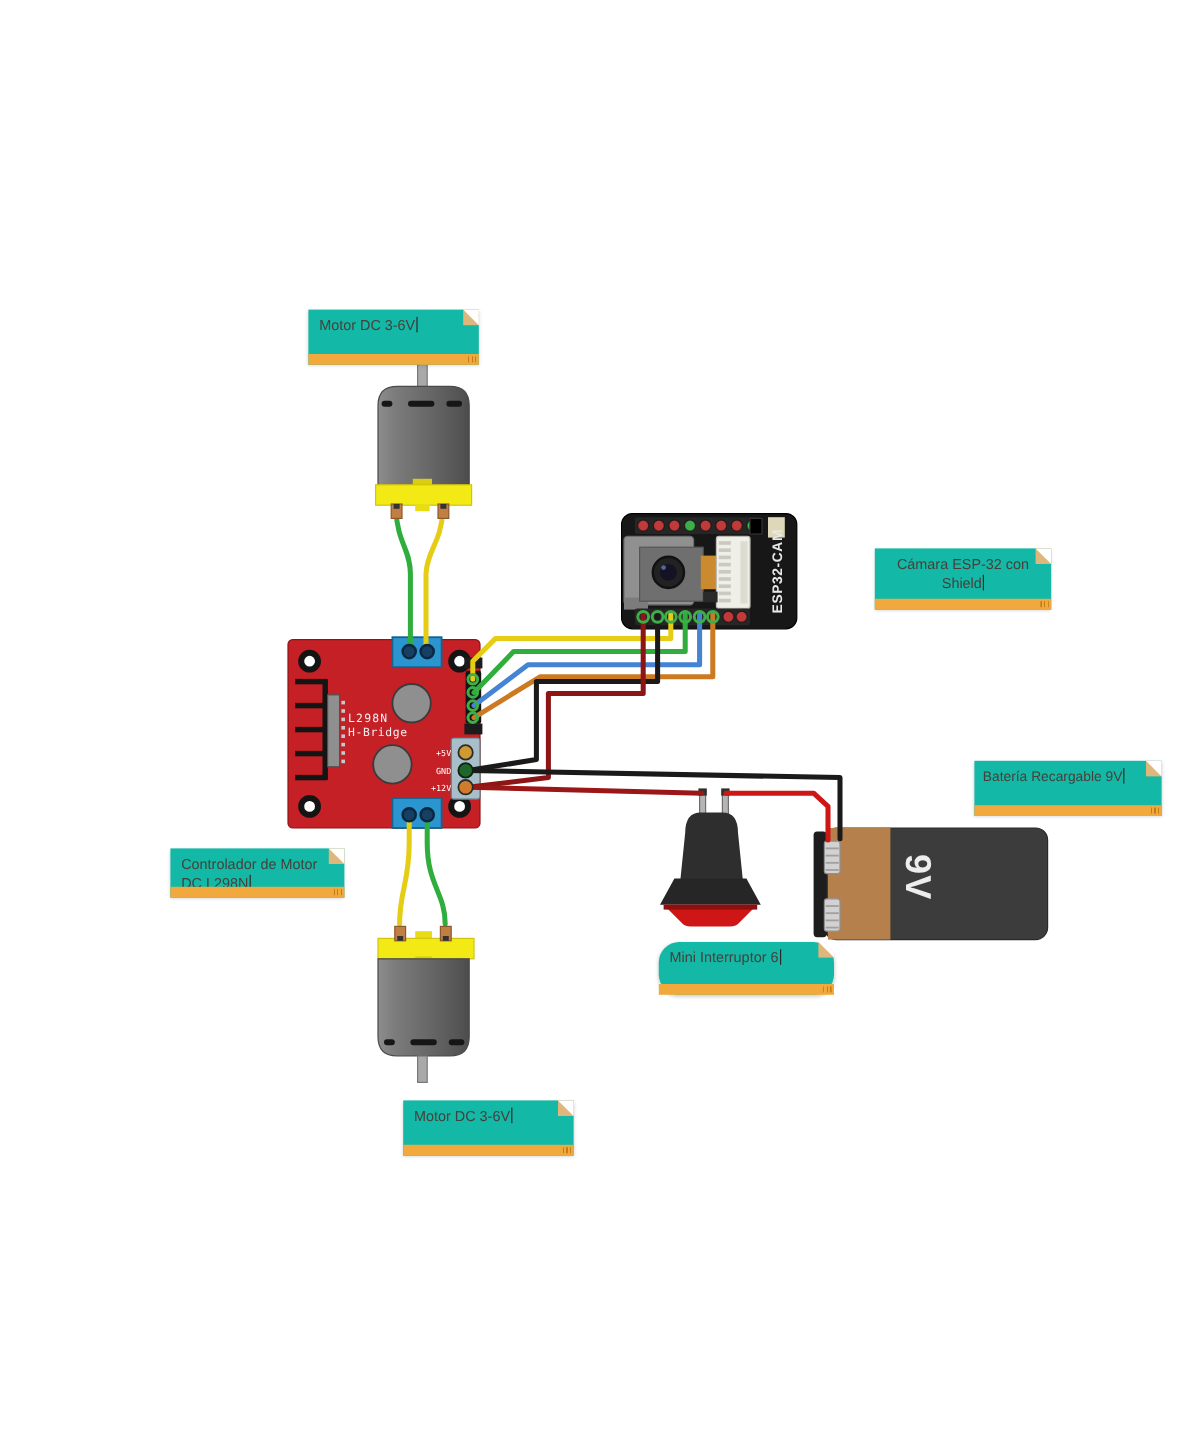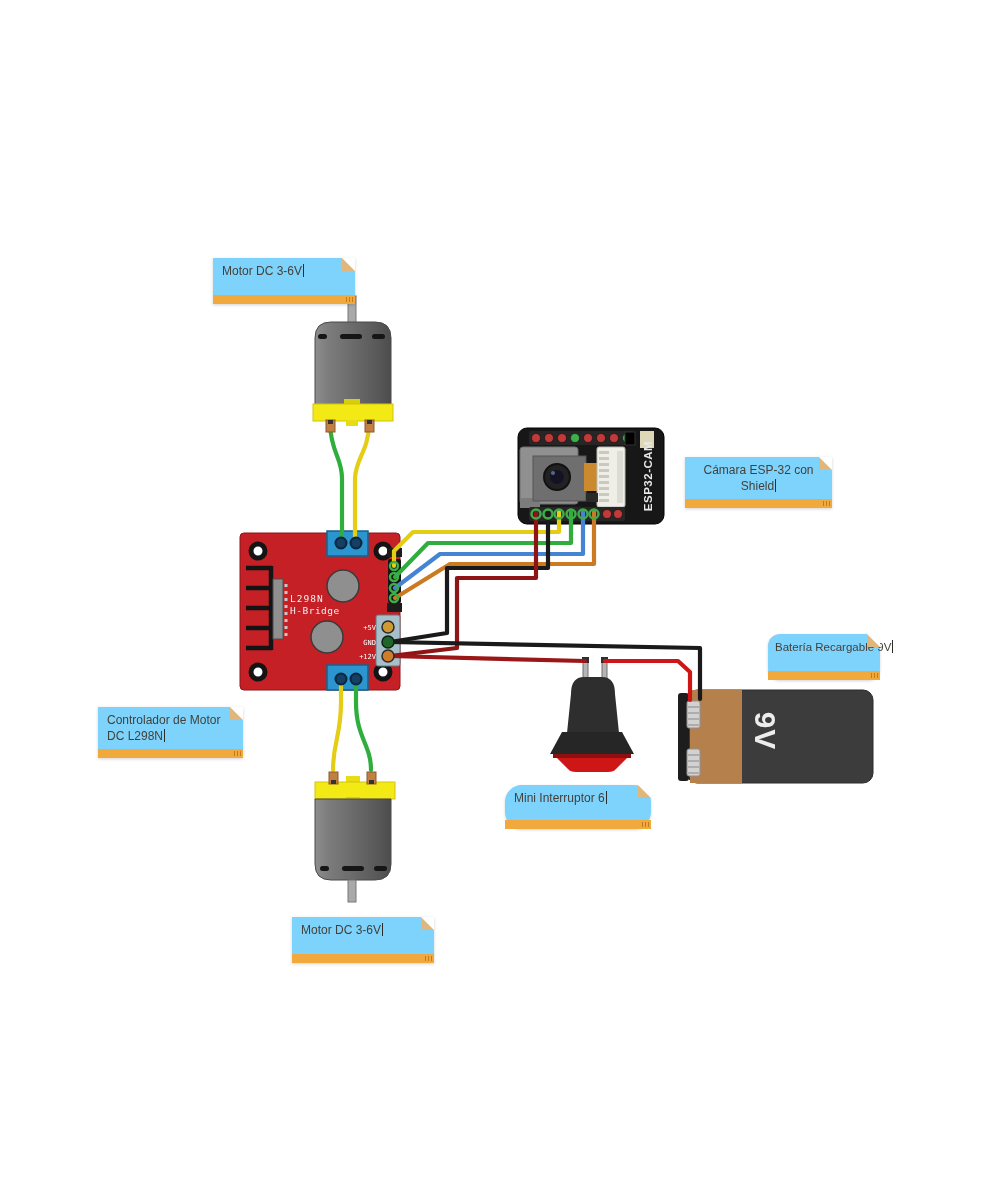--- a/index.html
+++ b/index.html
@@ -1,19 +1,19 @@
 <!DOCTYPE html>
 <html><head>
 <meta charset="utf-8">
 <style>
   html,body{margin:0;padding:0;background:#fff;}
   #canvas{position:relative;width:1000px;height:1200px;background:#ffffff;overflow:hidden;
           font-family:"Liberation Sans",sans-serif;}
   #circuit{position:absolute;left:0;top:0;}
-  .note{position:absolute;background:#7dd3fc;box-shadow:0 1px 3px rgba(0,0,0,.18);}
+  .note{position:absolute;background:#14b8a6;box-shadow:0 1px 3px rgba(0,0,0,.18);margin-left:44px;}
   .note::before{content:"";position:absolute;top:0;right:0;width:0;height:0;
       border-style:solid;border-width:0 13px 13px 0;
       border-color:#ffffff #ffffff #dfb77c #dfb77c;}
   .note-text{padding:6px 9px 2px 9px;font-size:12px;line-height:1.3;color:#45413a;}
   .caret{display:inline-block;width:1px;height:13px;background:#2b2b2b;
          margin-left:1px;vertical-align:-2px;}
   .note-strip{position:absolute;left:0;right:0;bottom:0;height:9px;background:#f1a83c;}
   .grip{position:absolute;right:2px;top:2px;width:7px;height:5px;
         background:repeating-linear-gradient(90deg,#bf7d1c 0 1px,rgba(0,0,0,0) 1px 3px);}
   svg text{user-select:none;}
@@ -252,28 +252,28 @@
       </div>
 </div>
 
 <div class="note" style="left:685px;top:457px;width:147px;height:51px;text-align:center;">
   <div class="note-text"><span>Cámara ESP-32 con Shield</span><span class="caret"></span></div>
   <div class="note-strip">
         <span class="grip"></span>
       </div>
 </div>
 
-<div class="note" style="left:768px;top:634px;width:112px;height:46px;border-radius:12px;">
+<div class="note" style="left:768px;top:634px;width:156px;height:46px;">
   <div class="note-text" style="white-space:nowrap;padding-left:7px;padding-right:4px;font-size:11.5px;"><span>Batería Recargable 9V</span><span class="caret"></span></div>
   <div class="note-strip">
         <span class="grip"></span>
       </div>
 </div>
 
-<div class="note" style="left:98px;top:707px;width:145px;height:51px;">
+<div class="note" style="left:98px;top:707px;width:145px;height:41px;">
   <div class="note-text"><span>Controlador de Motor DC L298N</span><span class="caret"></span></div>
   <div class="note-strip">
         <span class="grip"></span>
       </div>
 </div>
 
 <div class="note" style="left:505px;top:785px;width:146px;height:44px;border-radius:17px;">
   <div class="note-text"><span>Mini Interruptor 6</span><span class="caret"></span></div>
   <div class="note-strip">
         <span class="grip"></span>

